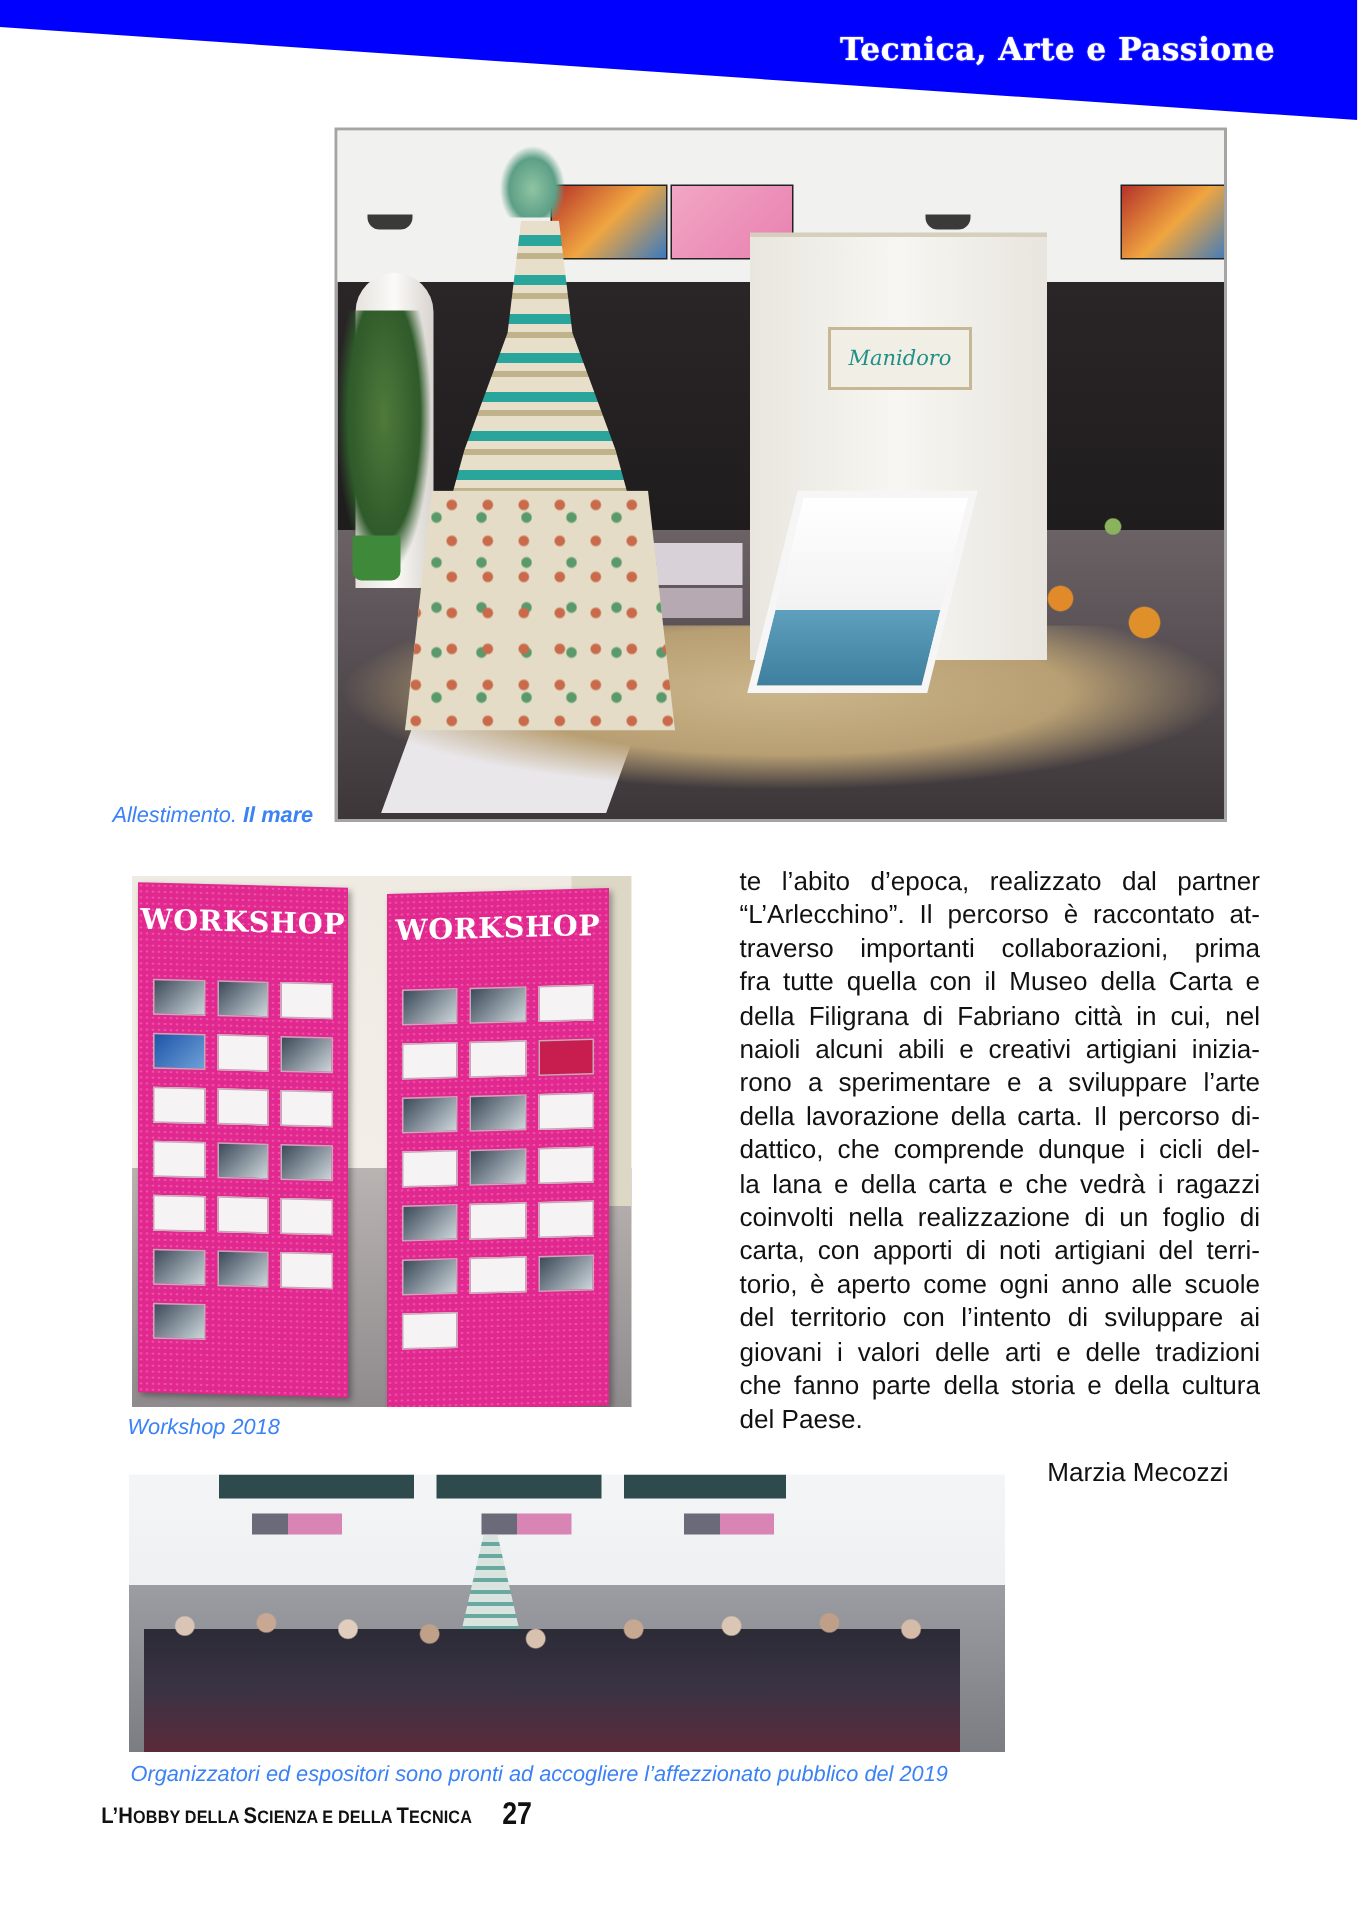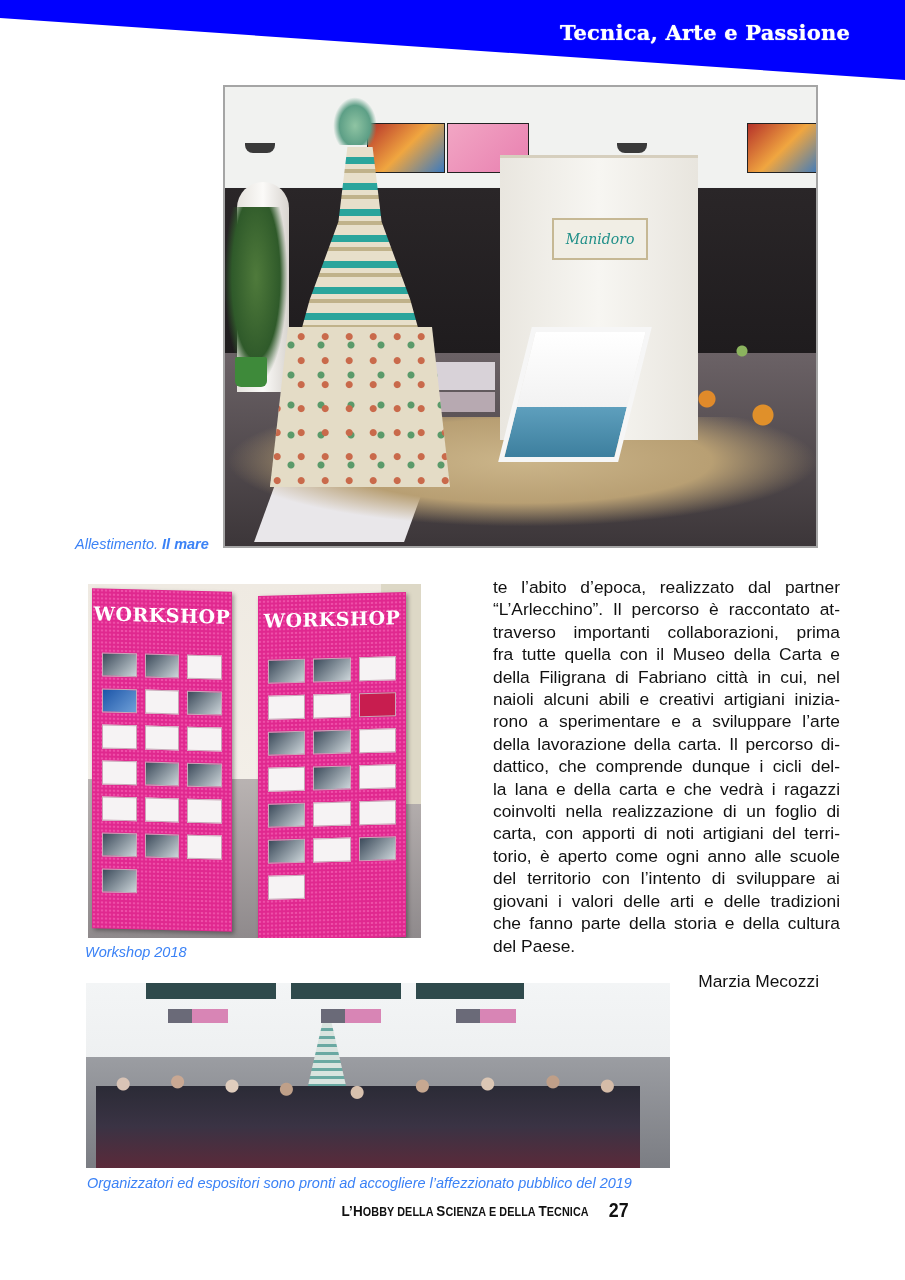--- a/index.html
+++ b/index.html
@@ -144,21 +144,21 @@
     }
     .body-line { display:block; text-align: justify; text-align-last: justify; white-space: nowrap; }
     .body-line.last { text-align-last: left; }
     .signature {
       position:absolute; right: 86px; top: 971px;
       font-size: 17.4px; color:#111;margin-left:28px;
     }
 
     .footer {
       position:absolute; left: 0; width: 905px; top: 1198px;
-      text-align:center; white-space: nowrap;
+      text-align:left; white-space: nowrap;
     }
     .footer-title {
       font-family: "Liberation Sans", sans-serif; font-weight: bold;
       font-size: 12px; color:#111; letter-spacing: 0.1px;
       display:inline-block; transform: scaleX(0.9); transform-origin: right center;
       margin-left: 40px;
     }
     .footer-title .big { font-size: 15px; }
     .footer-page {
       font-family: "Liberation Sans", sans-serif; font-weight: bold;

